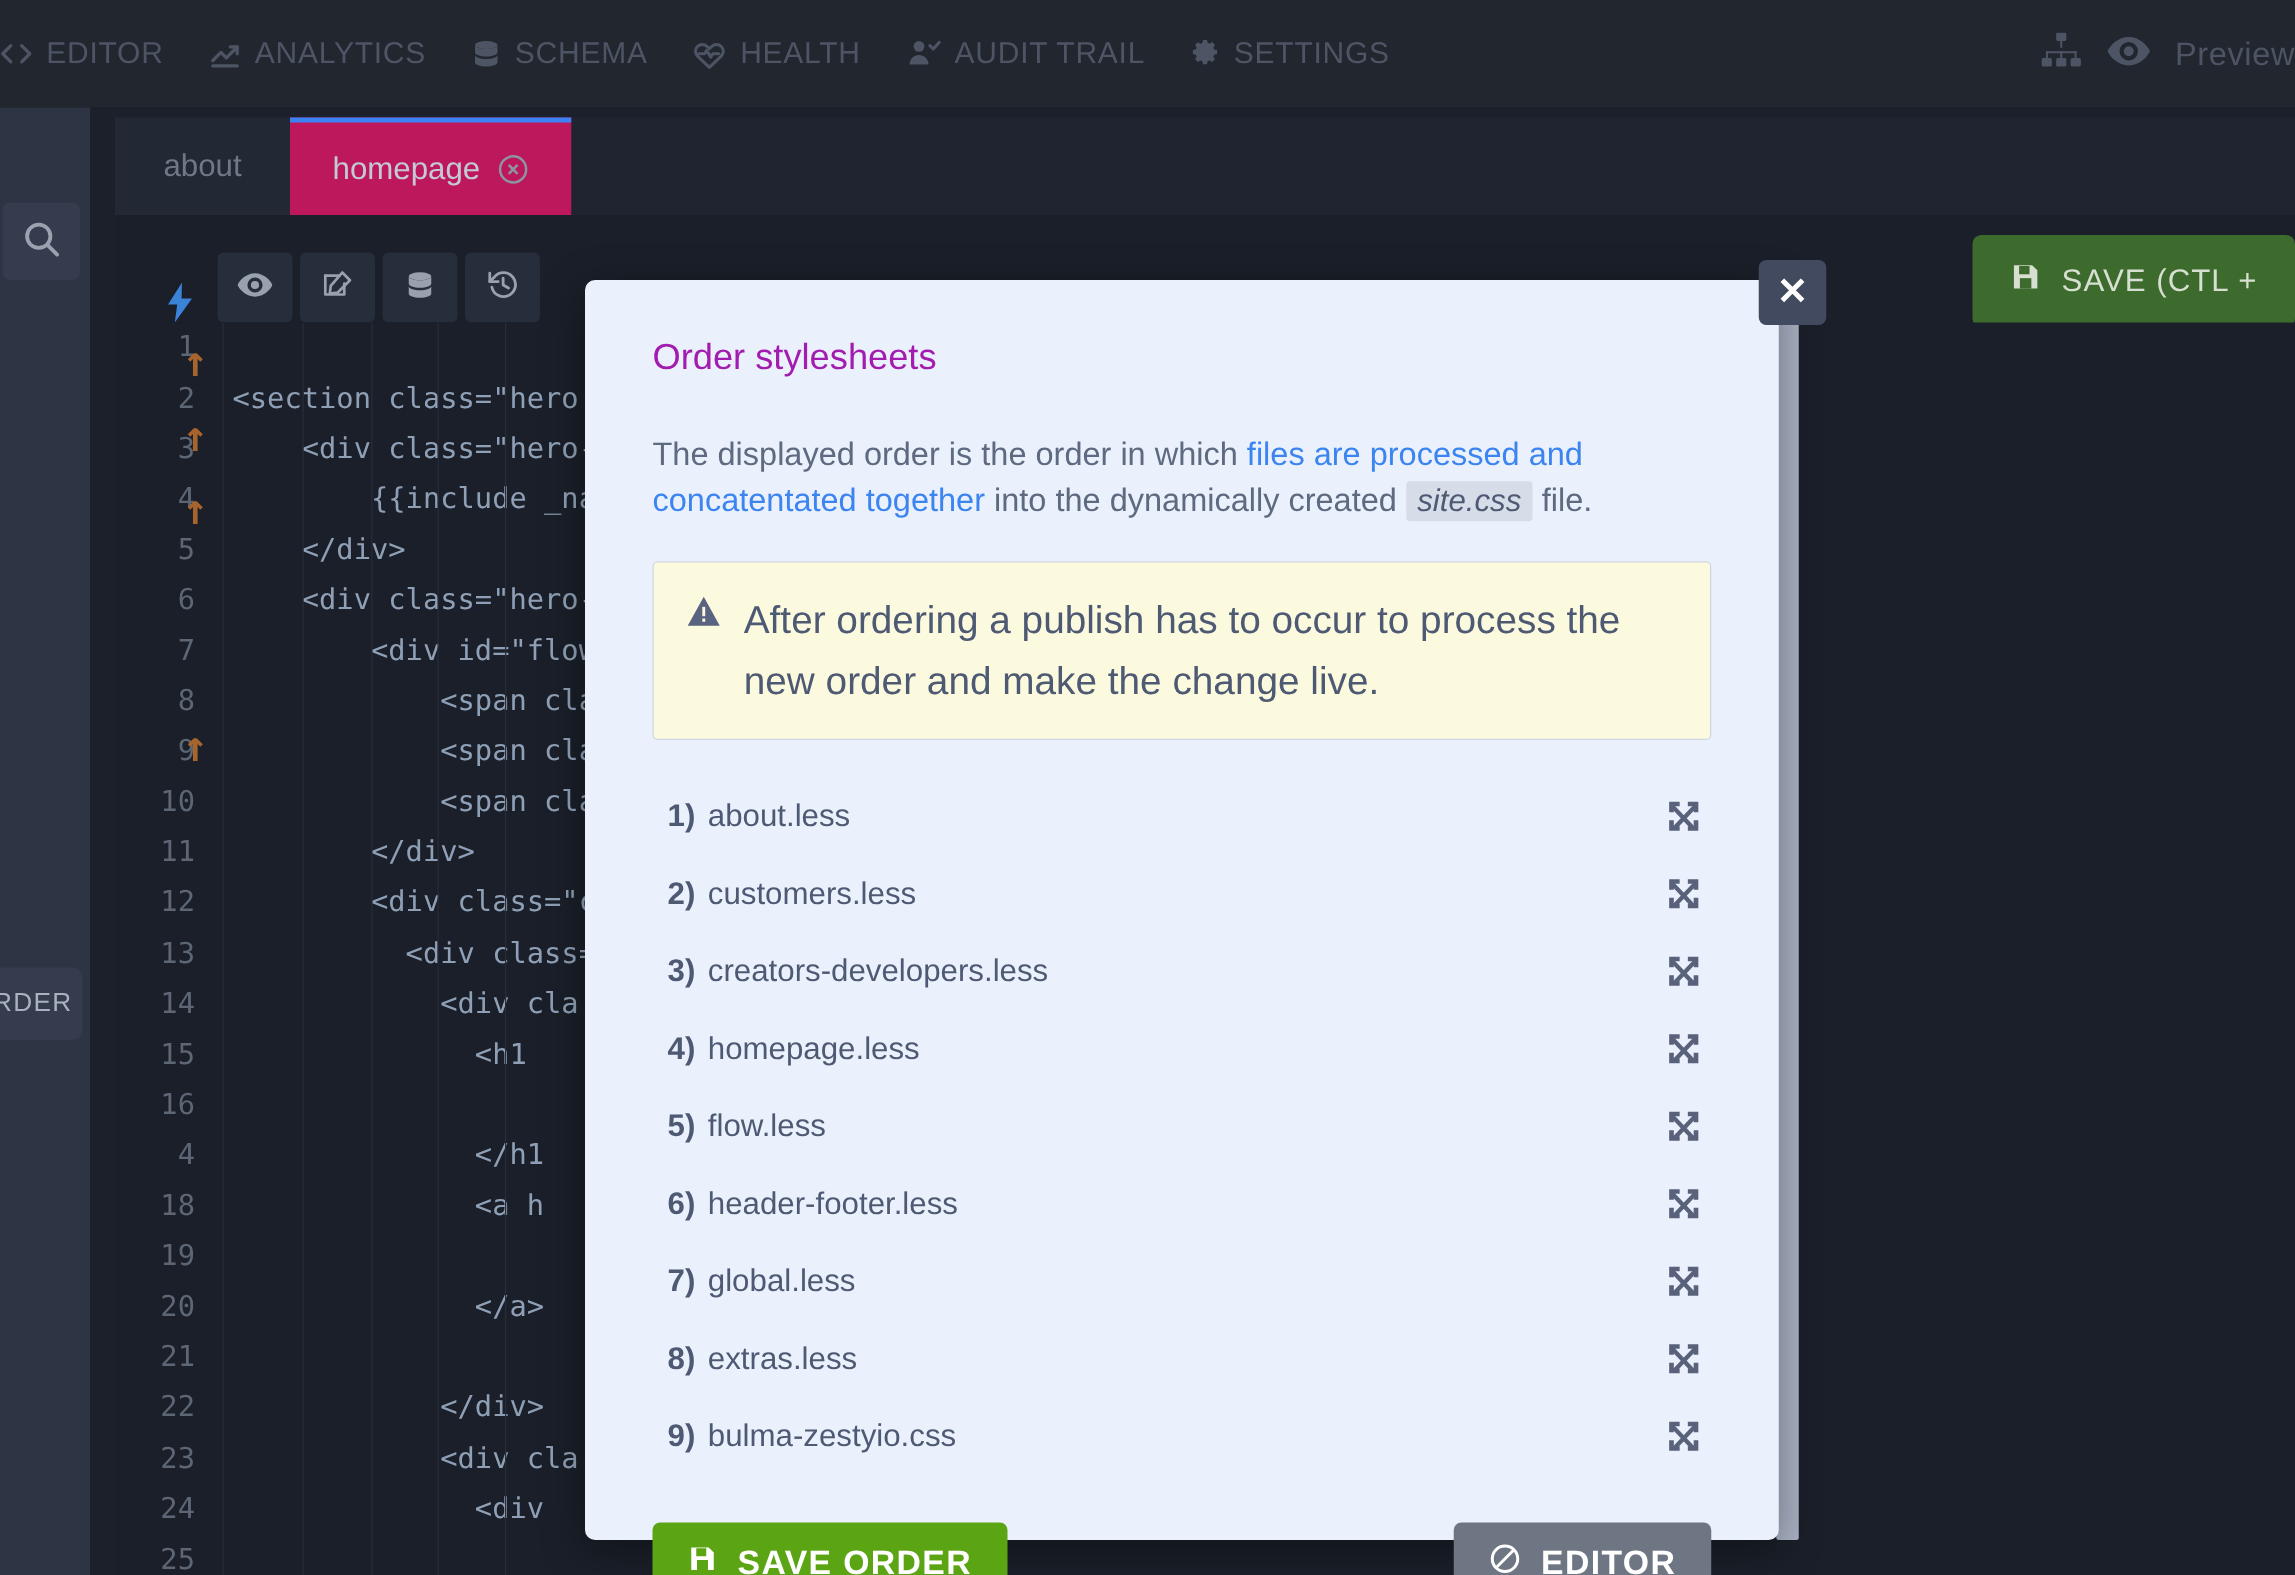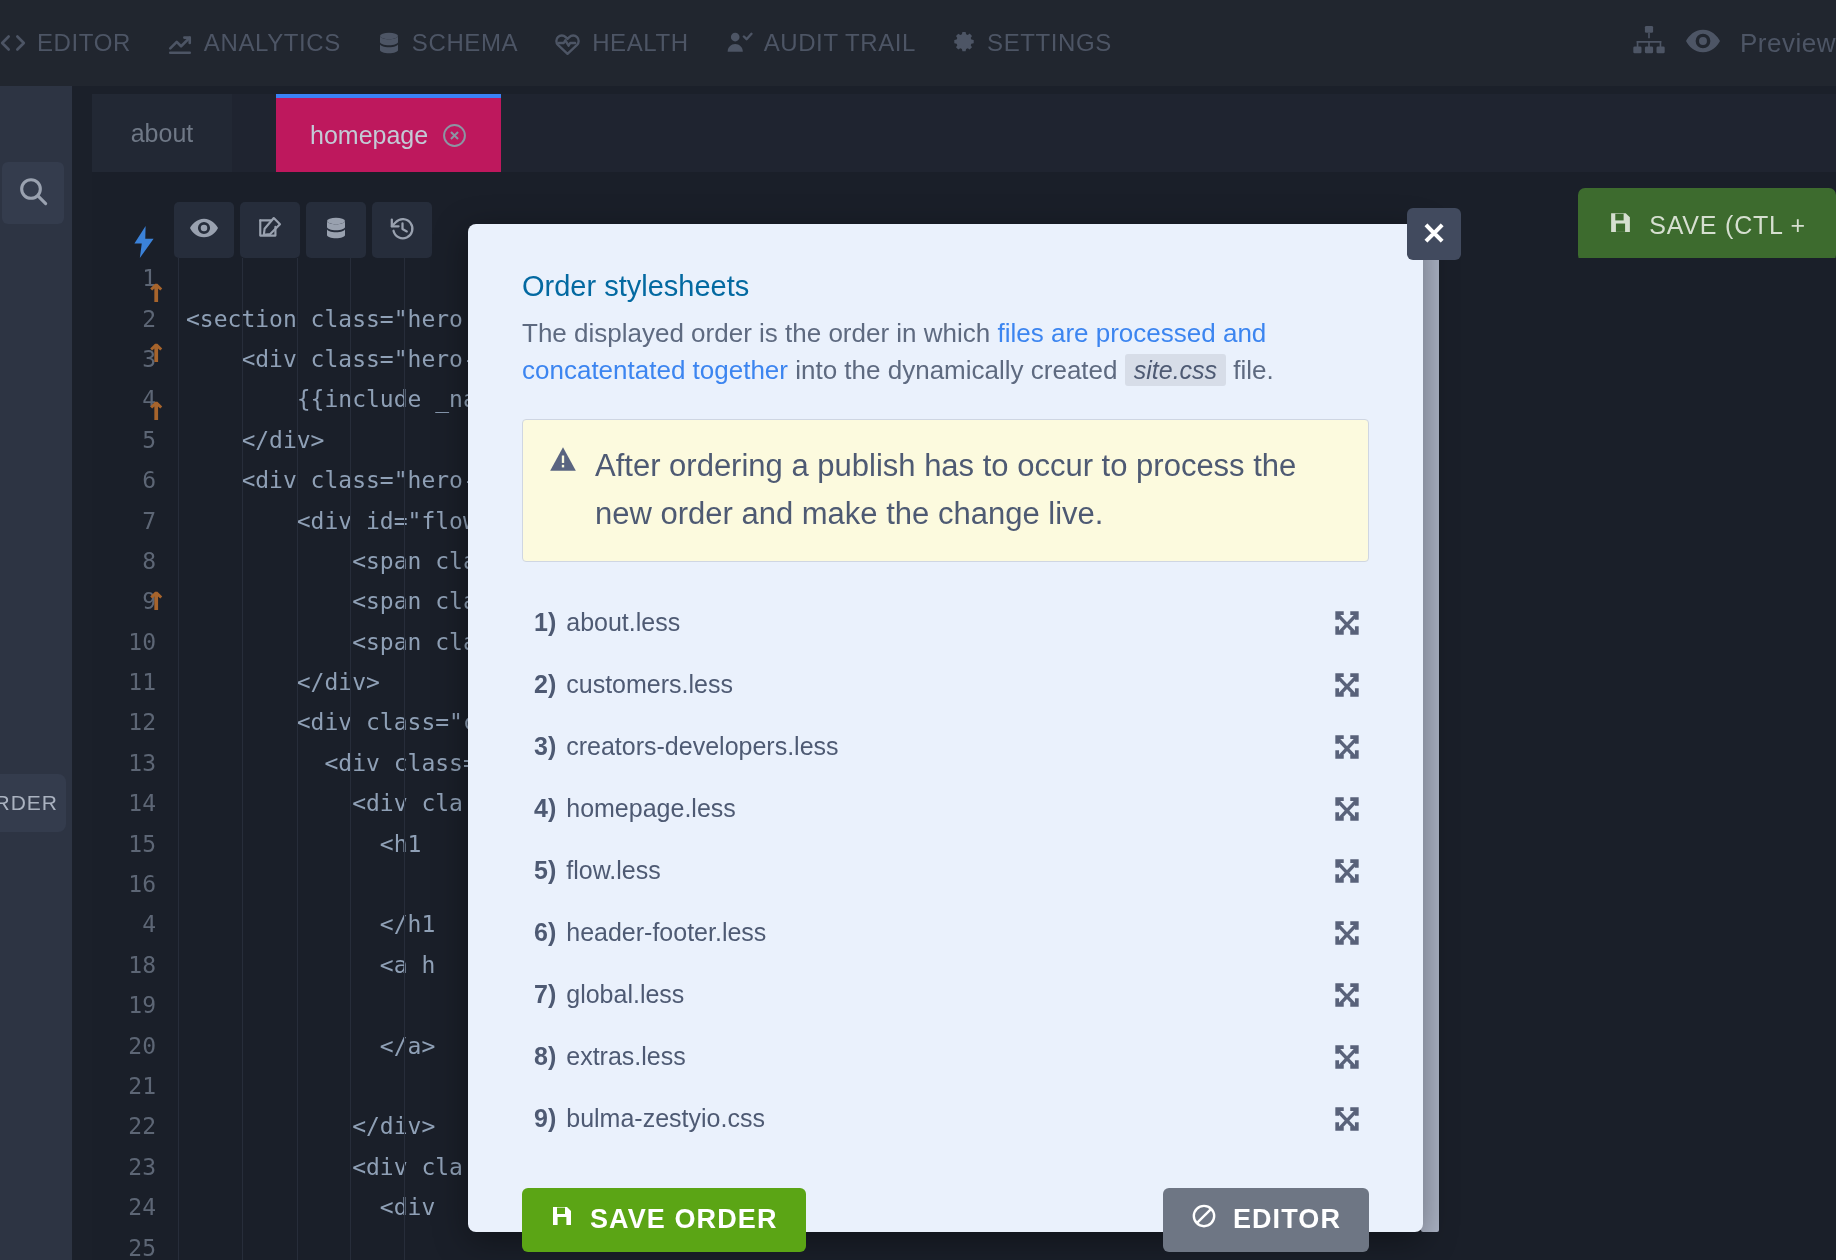--- a/index.html
+++ b/index.html
@@ -54,21 +54,21 @@
     background: #343c4d; border-radius: 8px;
     display: flex; align-items: center; justify-content: flex-end;
     color: #aab2c0; font-size: 21px; letter-spacing: 1px; padding-right: 8px;
     overflow: hidden;
   }
 
   
   .tabstrip {
     position: absolute; left: 92px; top: 8px; width: 1744px; height: 78px;
     background: #1f2430;
-    display: flex; align-items: stretch; gap: 44px;
+    display: flex; align-items: stretch;
   }
   .tab {
     display: flex; align-items: center; justify-content: center;
     padding: 0 34px; min-width: 140px;
     color: #6f7886; font-size: 25px;
     background: #222834;
   }
   .tab.active {
     background: #be185d; color: #c3cad6;
     border-top: 4px solid #3b82f6;
@@ -131,21 +131,21 @@
     box-shadow: 0 8px 34px rgba(0,0,0,0.38);
   }
   .modal-close {
     position: absolute; right: -38px; top: -16px; width: 54px; height: 52px;
     background: #414a5e; border-radius: 6px;
     display: flex; align-items: center; justify-content: center;
     color: #ffffff; font-size: 30px; font-weight: bold; line-height: 1;
   }
   .modal-body { padding: 46px 54px 0 54px; }
   .modal-title {
-    color: #0369a1; font-size: 29px; font-weight: 400; margin-bottom: 12px;
+    color: #a21caf; font-size: 29px; font-weight: 400; margin-bottom: 42px;
   }
   .modal-desc {
     color: #5e6a80; font-size: 26px; line-height: 1.42; margin-bottom: 30px;
   }
   .modal-desc a { color: #3c85f0; text-decoration: none; }
   .code-chip {
     background: #d7dde8; color: #4e5a73; font-style: italic;
     padding: 2px 9px; border-radius: 3px; font-size: 25px;
   }
   .warn-box {

